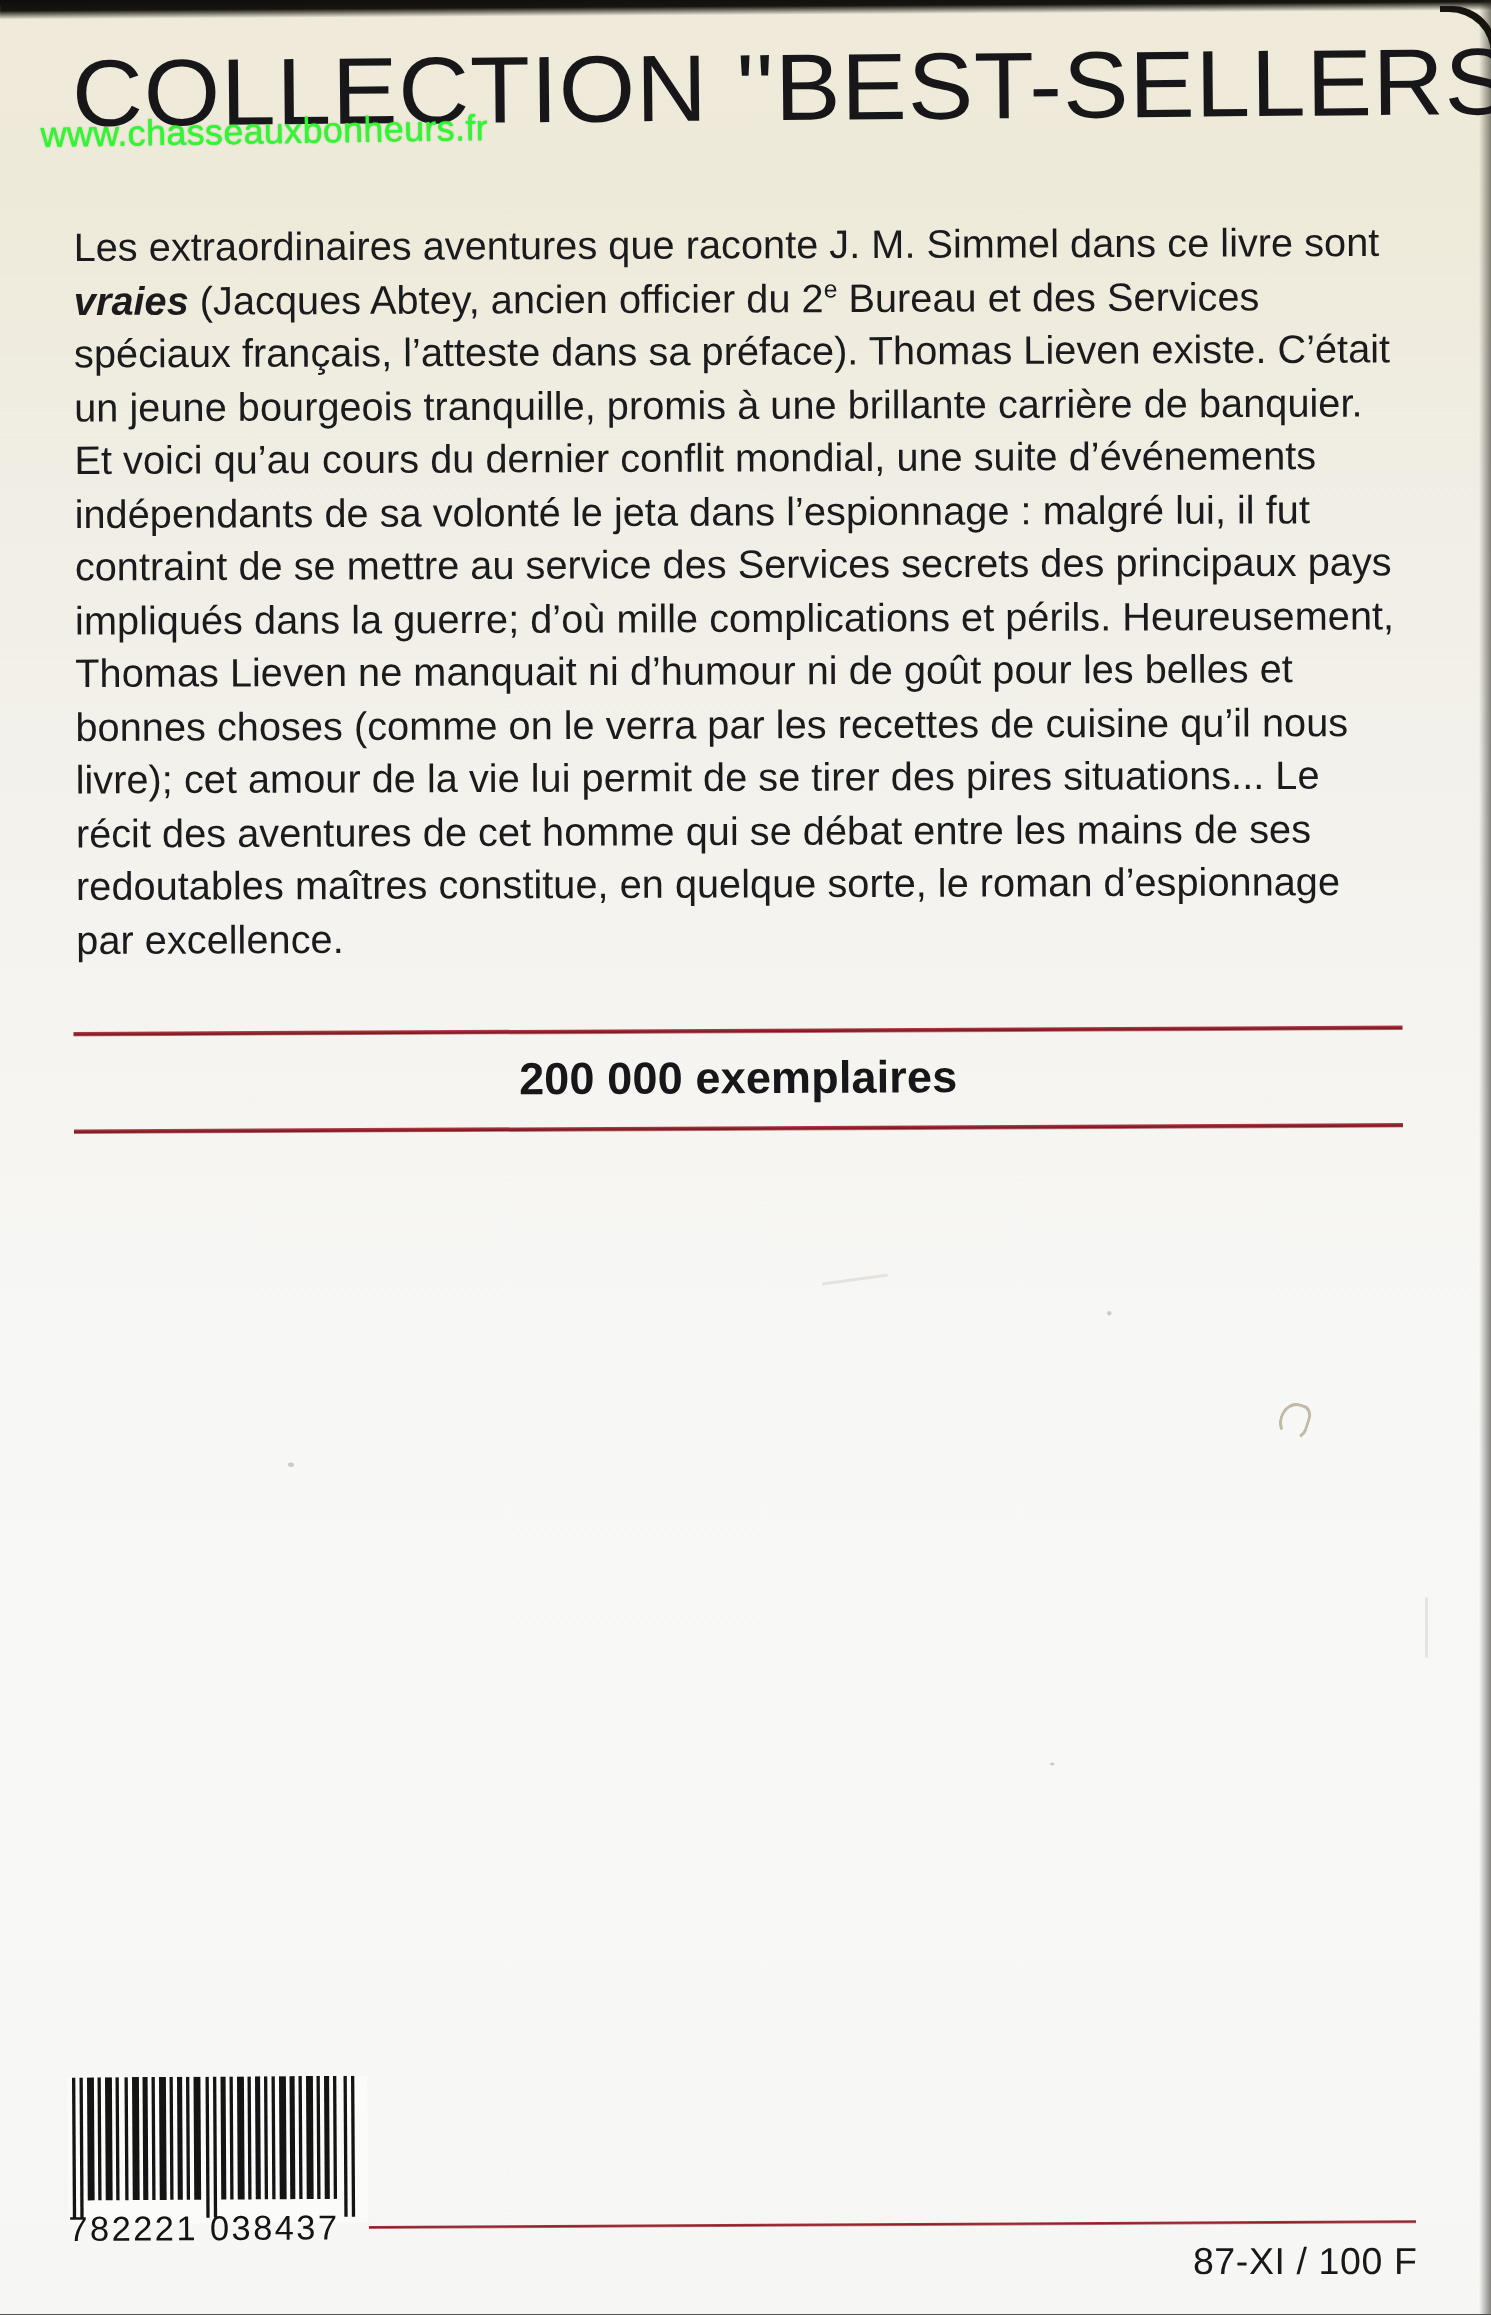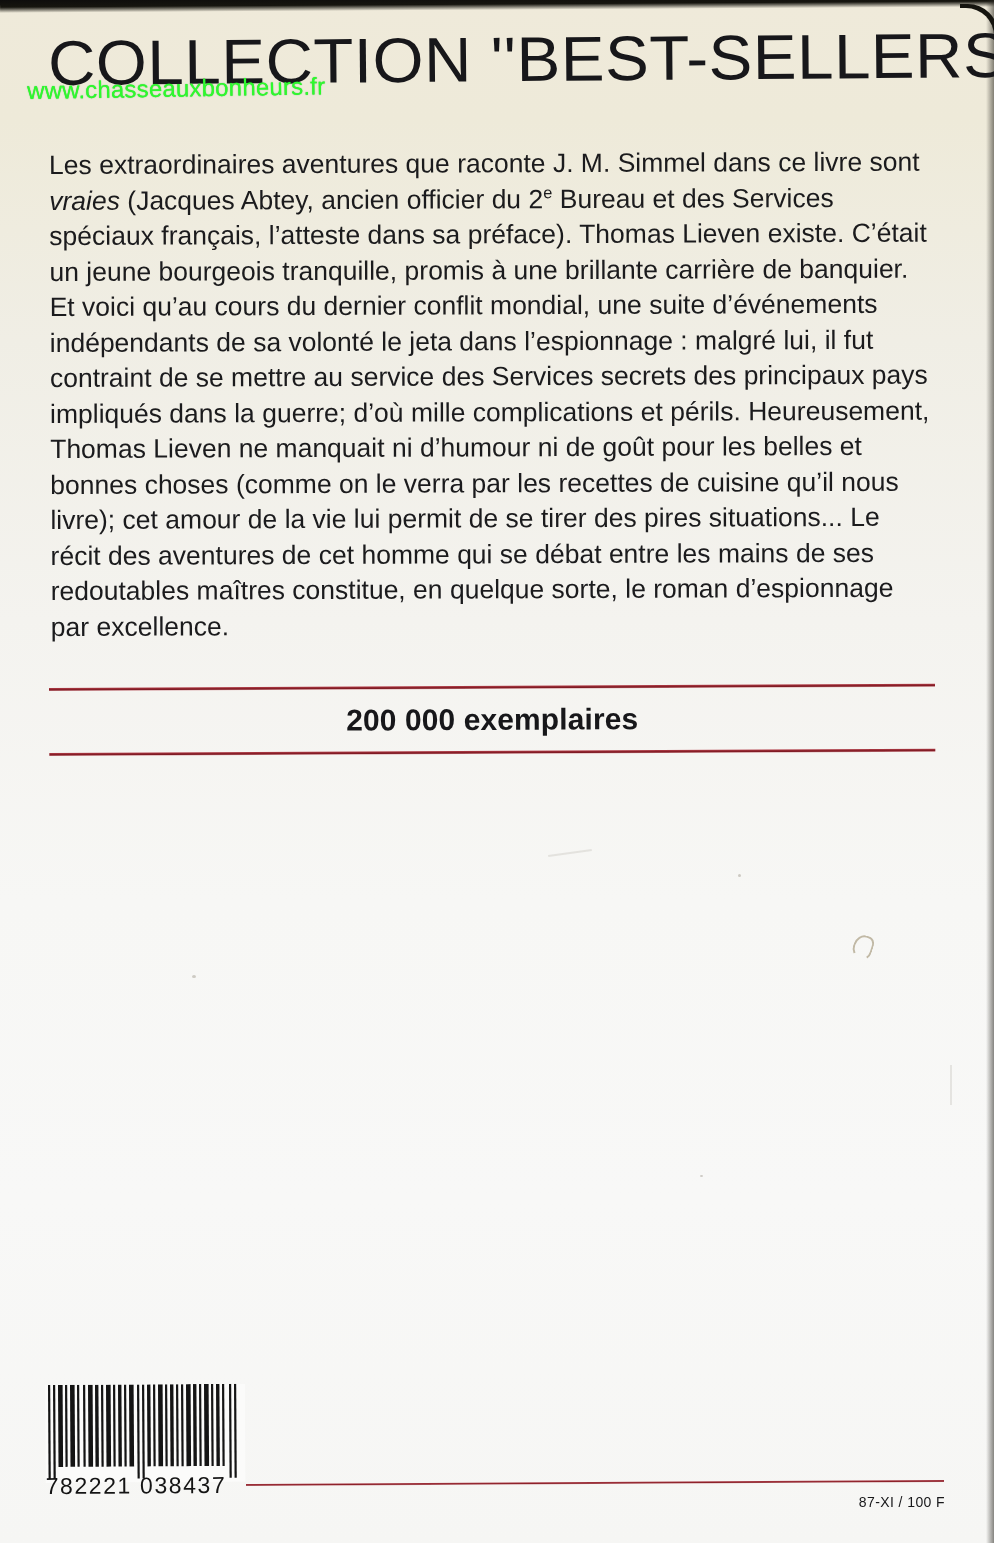--- a/index.html
+++ b/index.html
@@ -96,20 +96,21 @@
     width: 884px;
     font-size: 26.5px;
     line-height: 35.5px;
     color: #1b1b1d;
     text-align: left;
     transform: rotate(-0.22deg);
     transform-origin: left top;
   }
   .blurb i {
     font-style: italic;
+    font-weight: bold;
   }
   .blurb sup {
     font-size: 0.62em;
     vertical-align: super;
     line-height: 0;
   }
 
   
   .band {
     position: absolute;
@@ -172,21 +173,21 @@
     transform: rotate(-0.32deg);
     transform-origin: left top;
   }
 
   .price-code {
     position: absolute;
     left: 0;
     top: 1494px;
     width: 945px;
     text-align: right;
-    font-size: 14px;
+    font-size: 25px;
     letter-spacing: 0.4px;
     color: #18181a;
   }
 
   
   .scuff {
     position: absolute;
     left: 853px;
     top: 935px;
     width: 16px;

